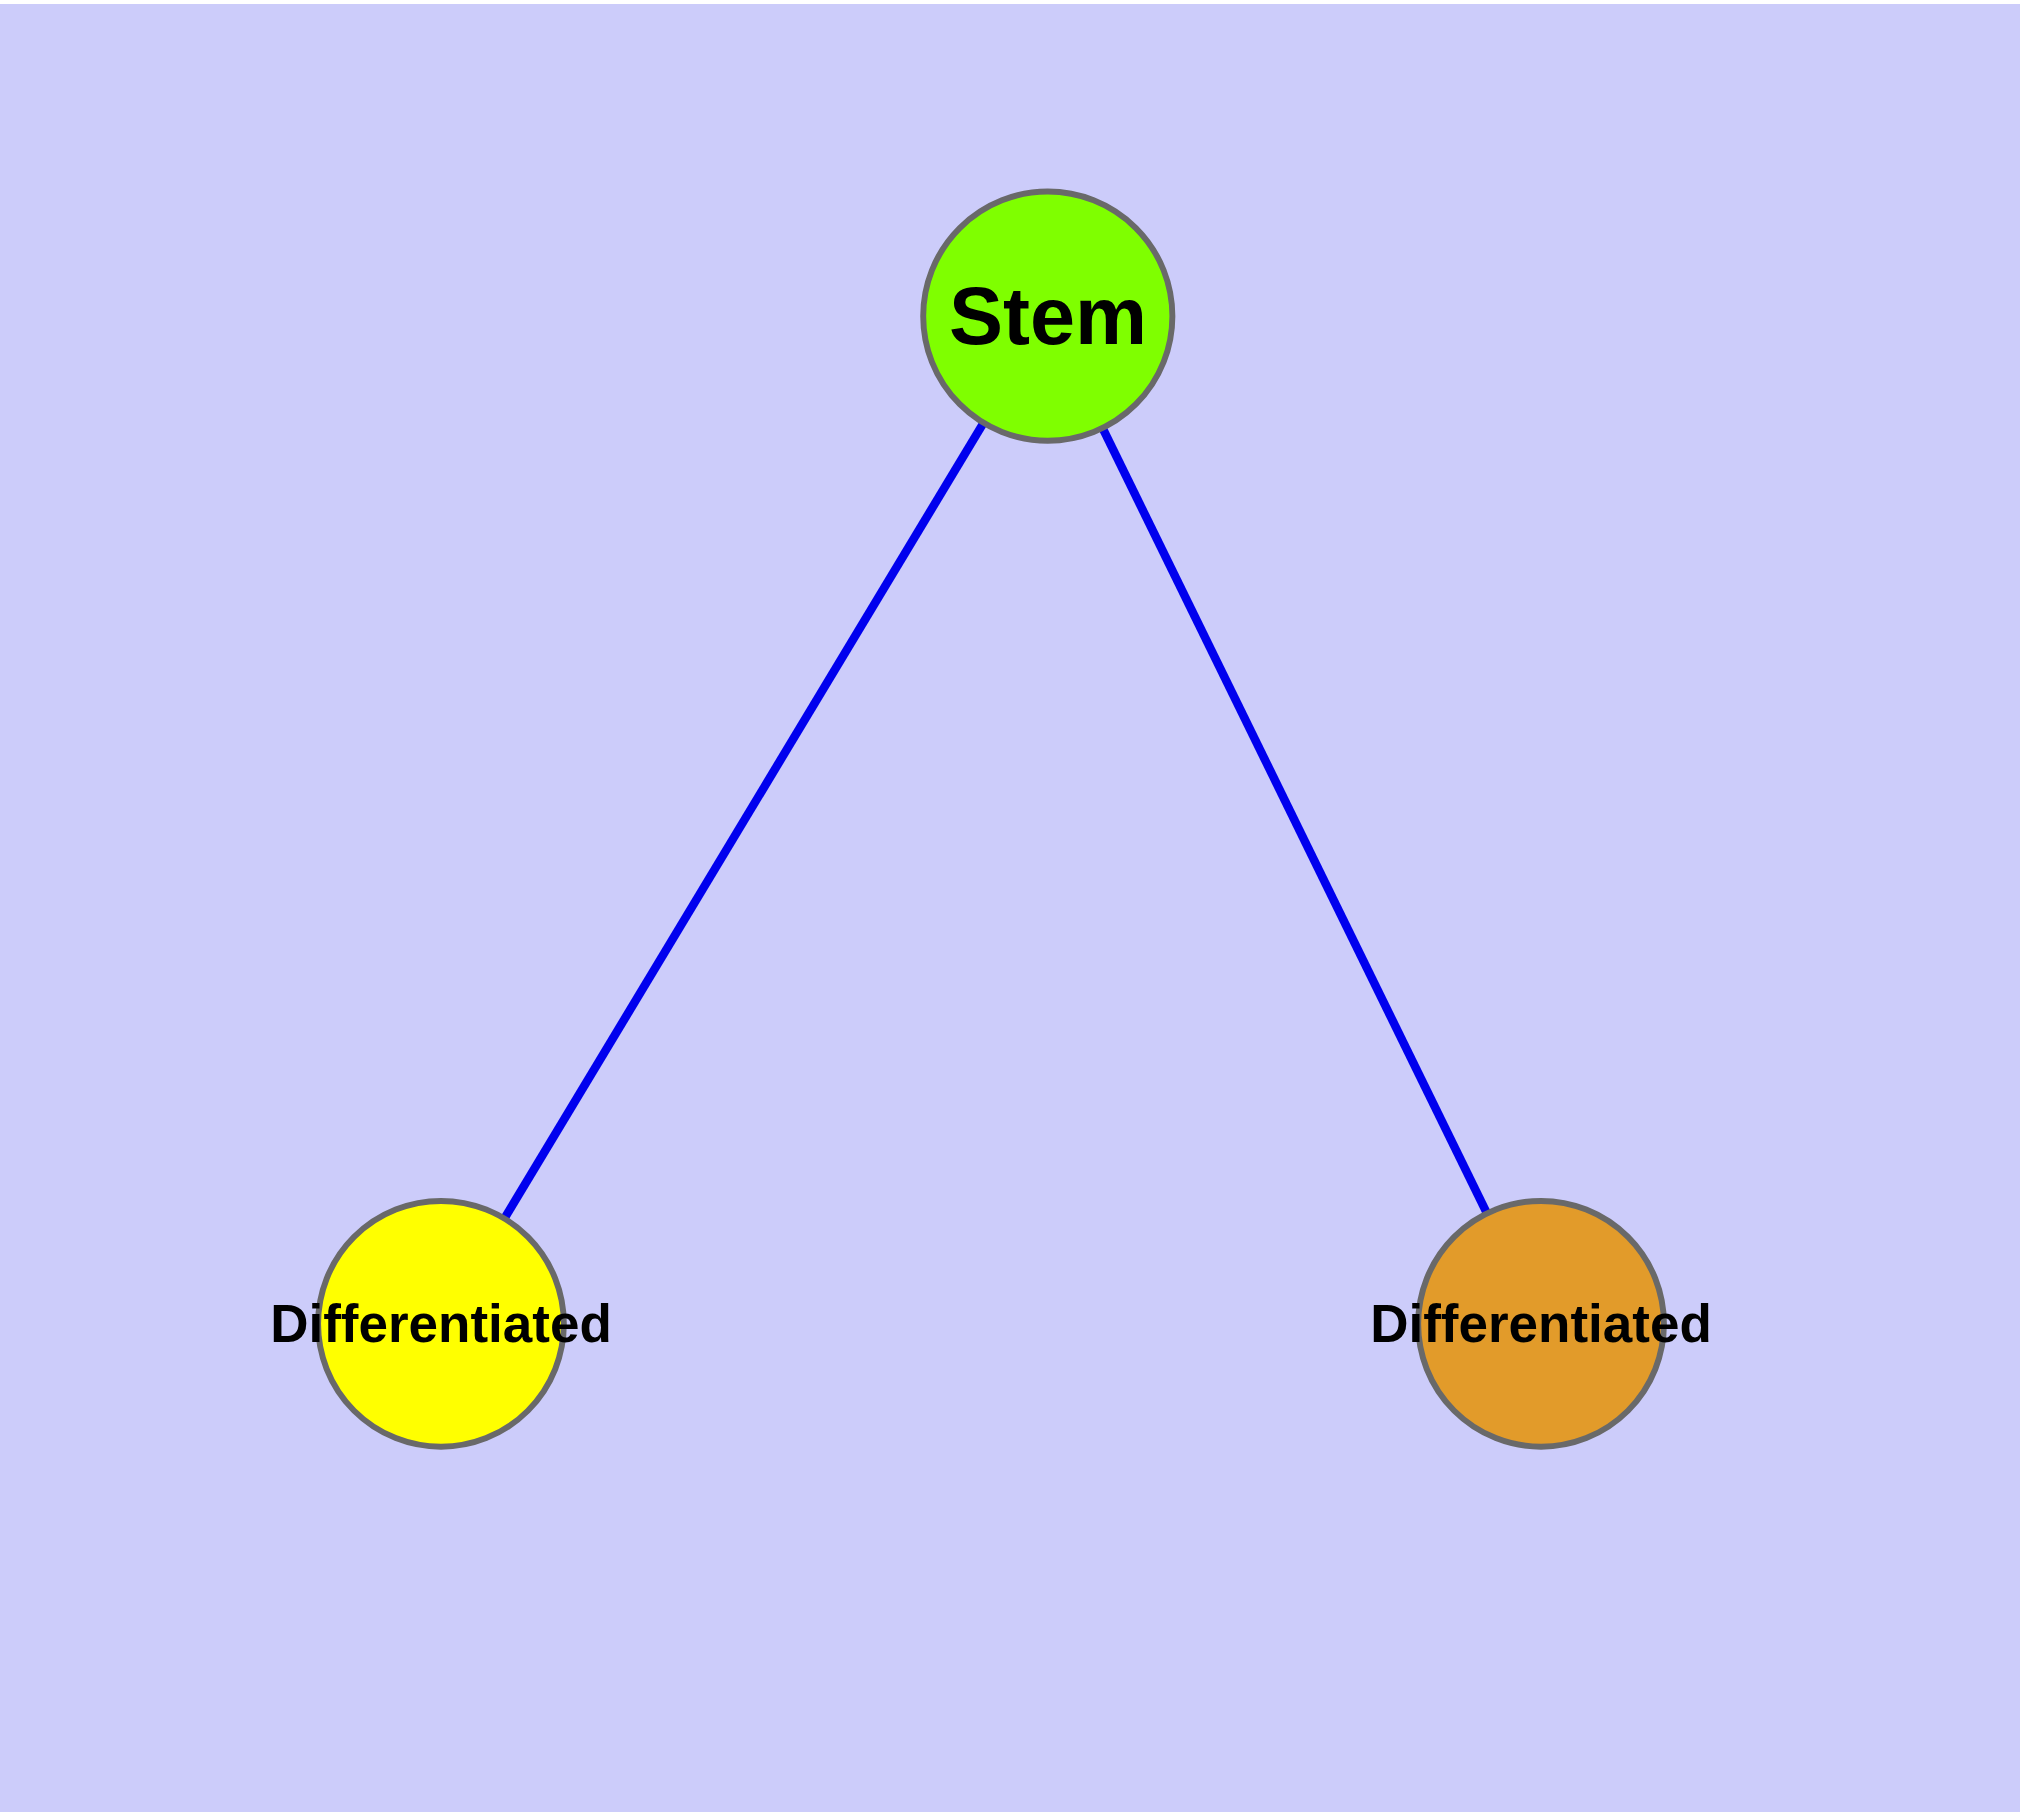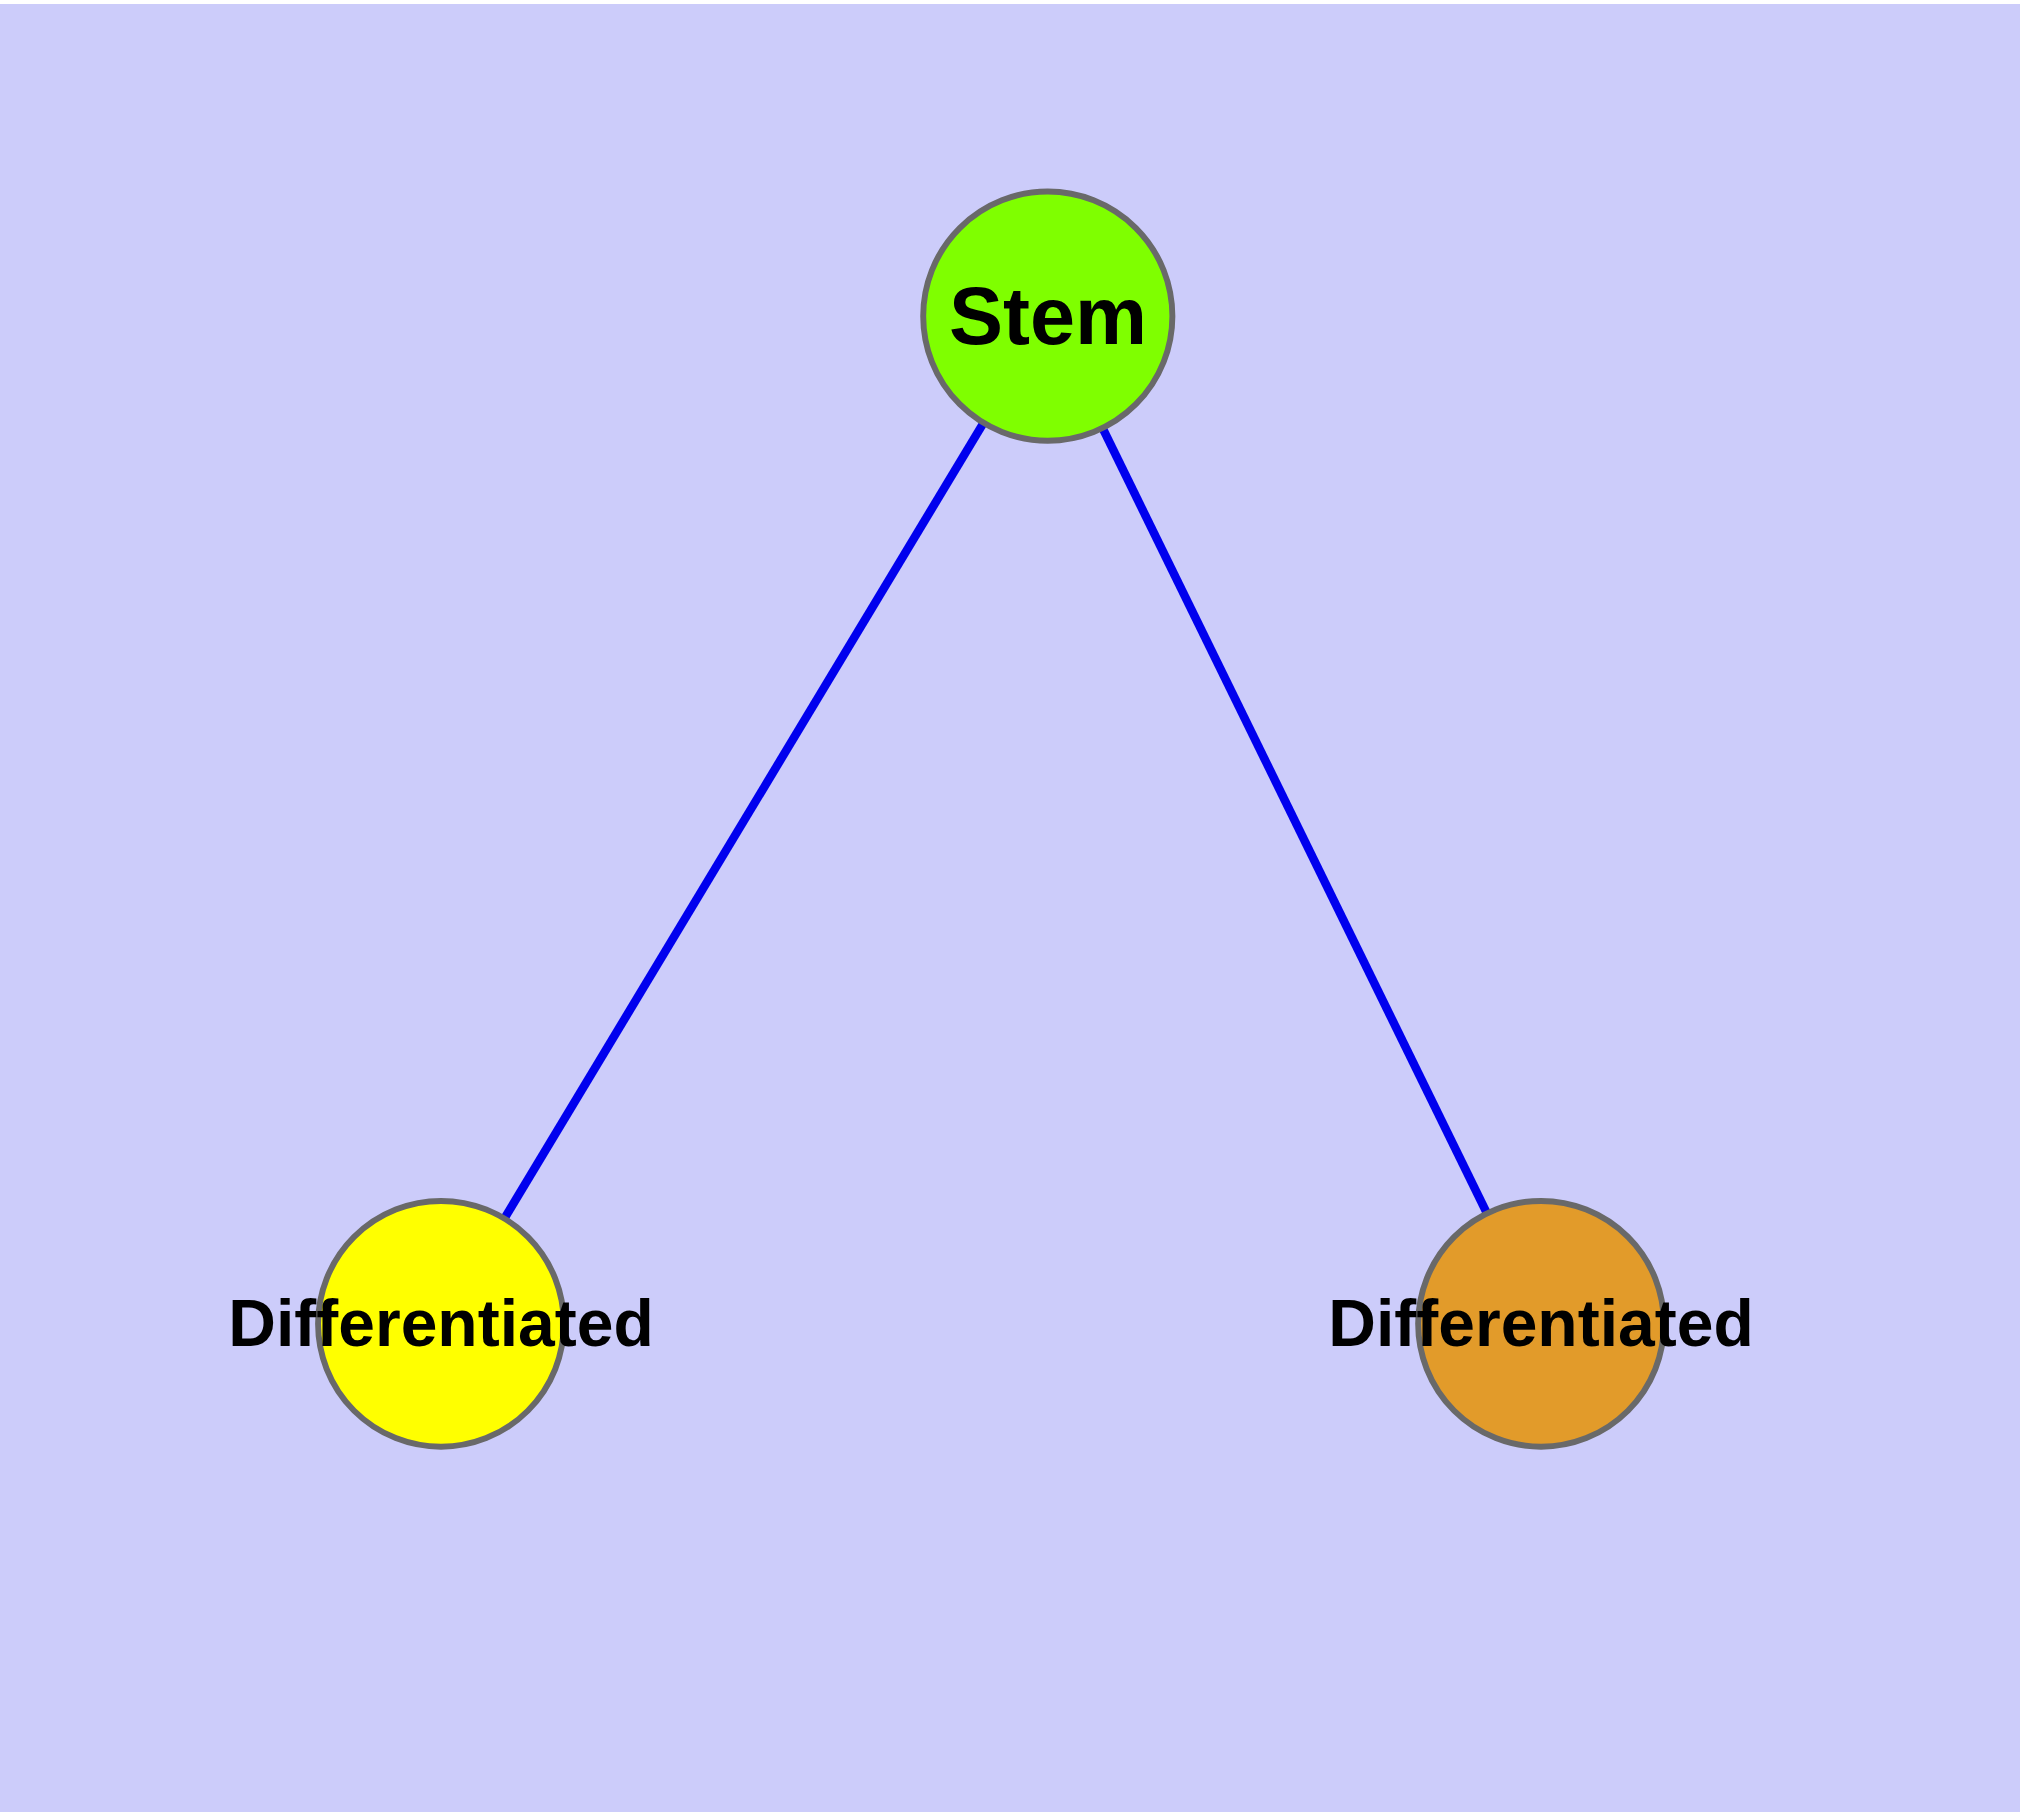--- a/index.html
+++ b/index.html
@@ -34,21 +34,21 @@
     position: absolute;
     color: #000000;
     font-weight: bold;
     text-align: right;
     line-height: 1.12;
     white-space: pre;
     pointer-events: none;
     transform: translate(-50%, -50%);
   }
   .label-stem { font-size: 81px; }
-  .label-child { font-size: 66px; }
+  .label-child { font-size: 53px; }
 </style>
 </head>
 <body>
 
 <div id="canvas">
 
   <div id="plot-bg"></div>
 
   <svg id="graph-svg" viewBox="0 0 2384 2138">
 

